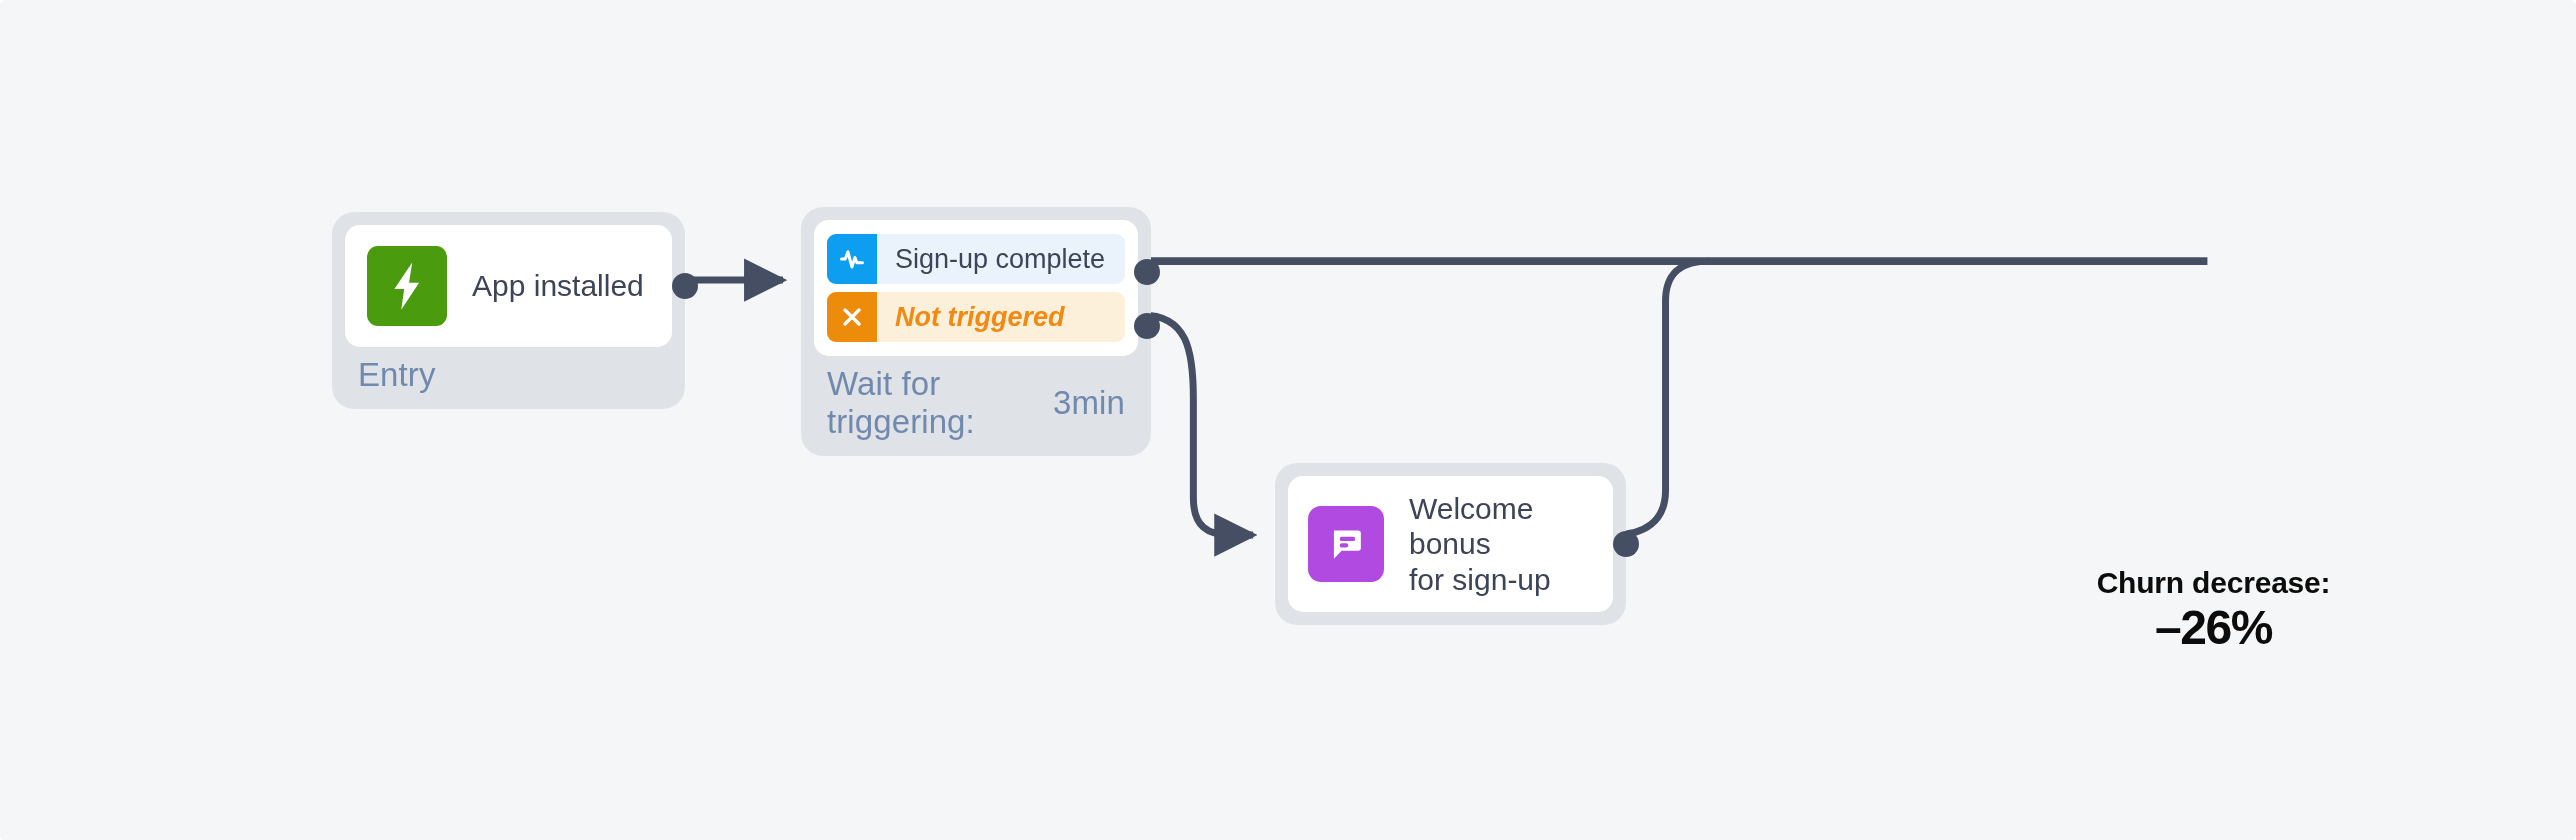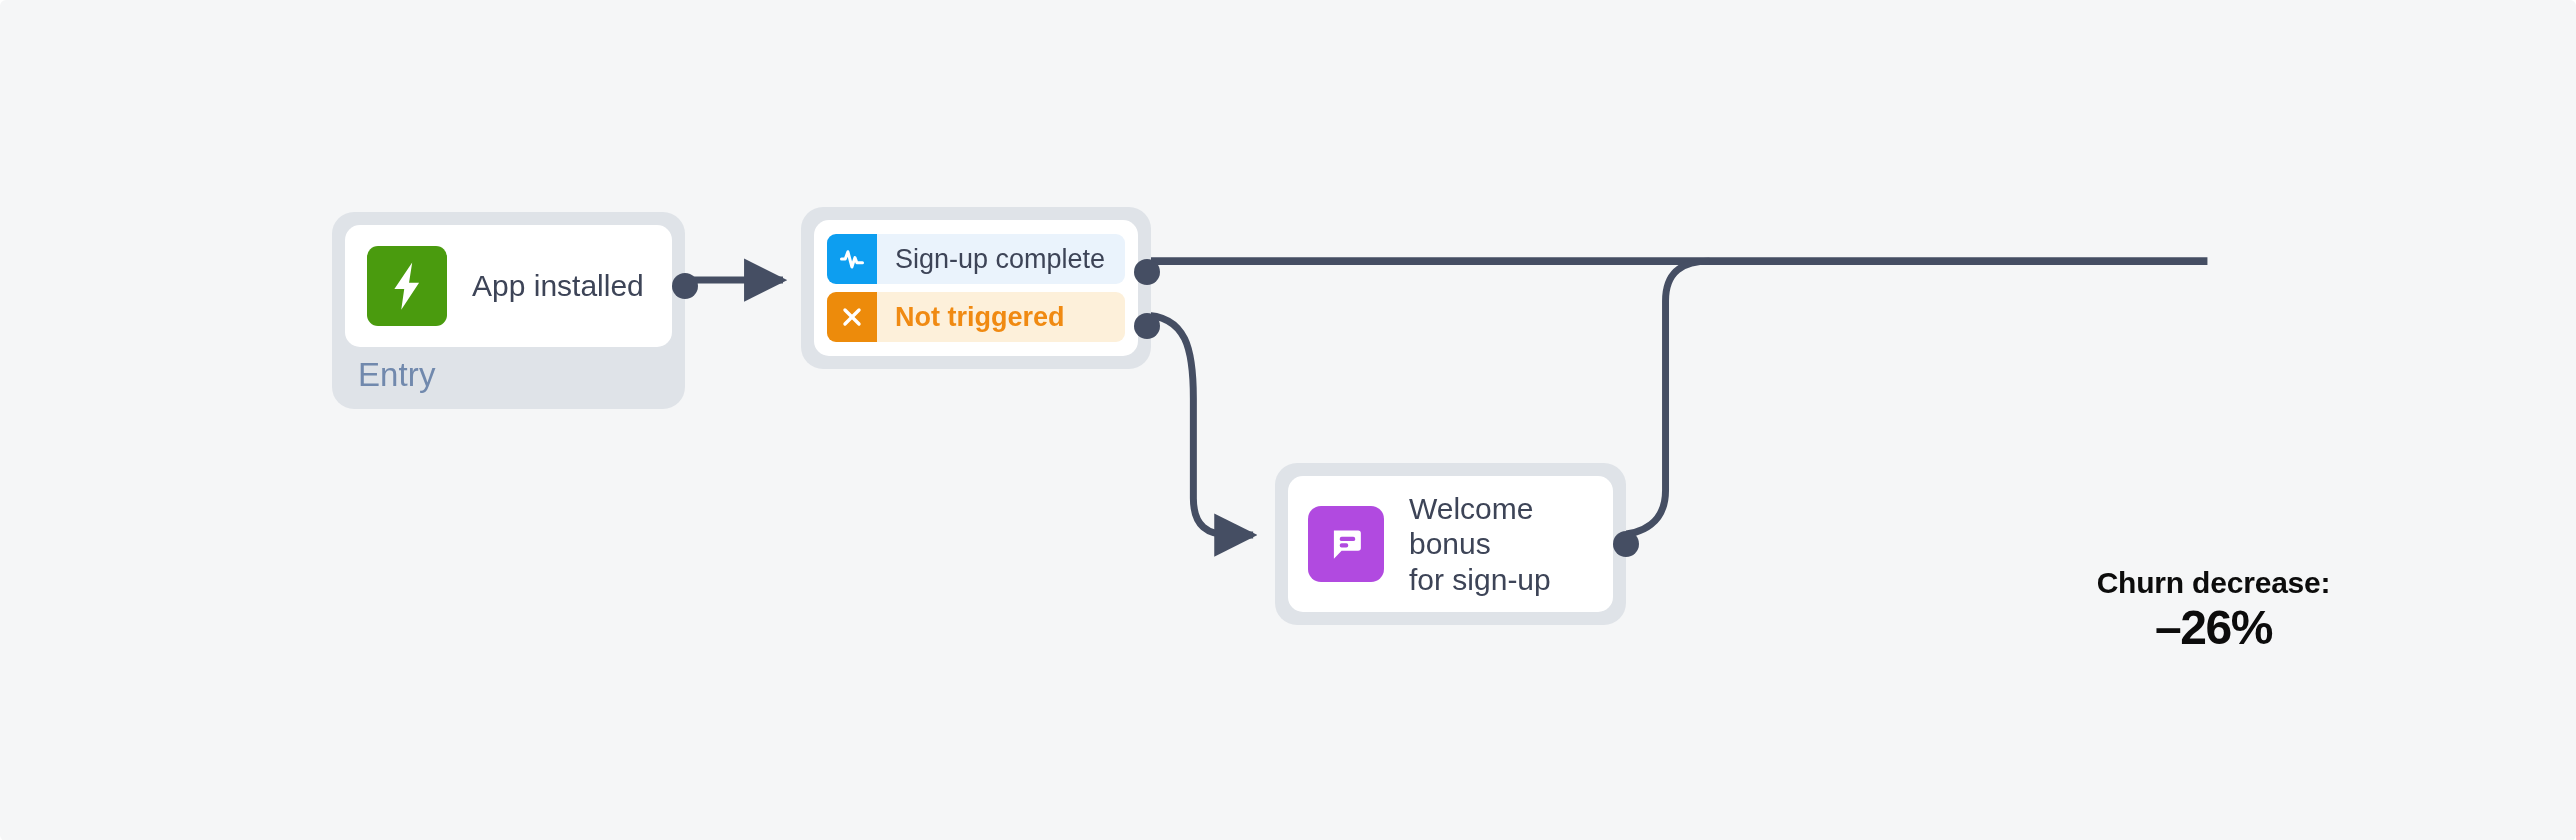--- a/index.html
+++ b/index.html
@@ -96,21 +96,21 @@
   #node-wait .node-card {
     padding: 14px 13px;
   }
   .branch-row {
     display: flex;
     align-items: center;
     border-radius: 9px;
     overflow: hidden;
     height: 50px;
   }
-  .branch-row + .branch-row { margin-top: 8px; }
+  .branch-row + .branch-row { margin-top: 8px; font-style: italic; }
   .row-signup  { background: #eaf3fc; }
   .row-nottrig { background: #fdf0da; }
   .branch-icon {
     flex: 0 0 auto;
     width: 50px;
     height: 50px;
     display: flex;
     align-items: center;
     justify-content: center;
   }
@@ -226,20 +226,24 @@
             <path d="M5.5 5.5 L18.5 18.5 M18.5 5.5 L5.5 18.5" stroke="#ffffff" stroke-width="3.1" stroke-linecap="round"></path>
           </svg>
         </span>
         <span class="branch-label lbl-orange">Not triggered</span>
       </div>
 
       <div class="port" style="right:-22px; top:39px;"></div>
       <div class="port" style="right:-22px; top:93px;"></div>
     </div>
 
+    <div class="node-footer">
+      <span>Wait for triggering:</span>
+      <span>3min</span>
+    </div>
   </div>
 
   <div class="node" id="node-welcome">
     <div class="node-card">
       <div class="icon-tile tile-purple">
         <svg width="44" height="44" viewBox="0 0 24 24" fill="none">
           <path d="M5.4 4.6 h13.2 a1.5 1.5 0 0 1 1.5 1.5 v8.1
                    a1.5 1.5 0 0 1 -1.5 1.5 H9.6 L5.4 20 z" fill="#ffffff"></path>
           <rect x="8.6" y="8.1" width="8.4" height="2.3" rx="1.0" fill="#b14ae0"></rect>
           <rect x="8.6" y="11.6" width="4.6" height="2.3" rx="1.0" fill="#b14ae0"></rect>

